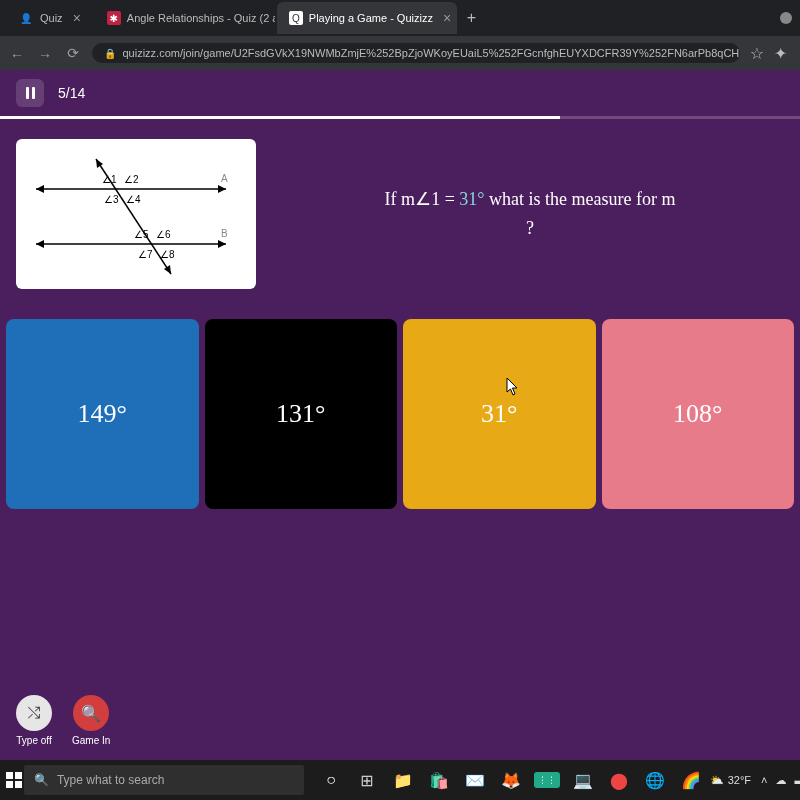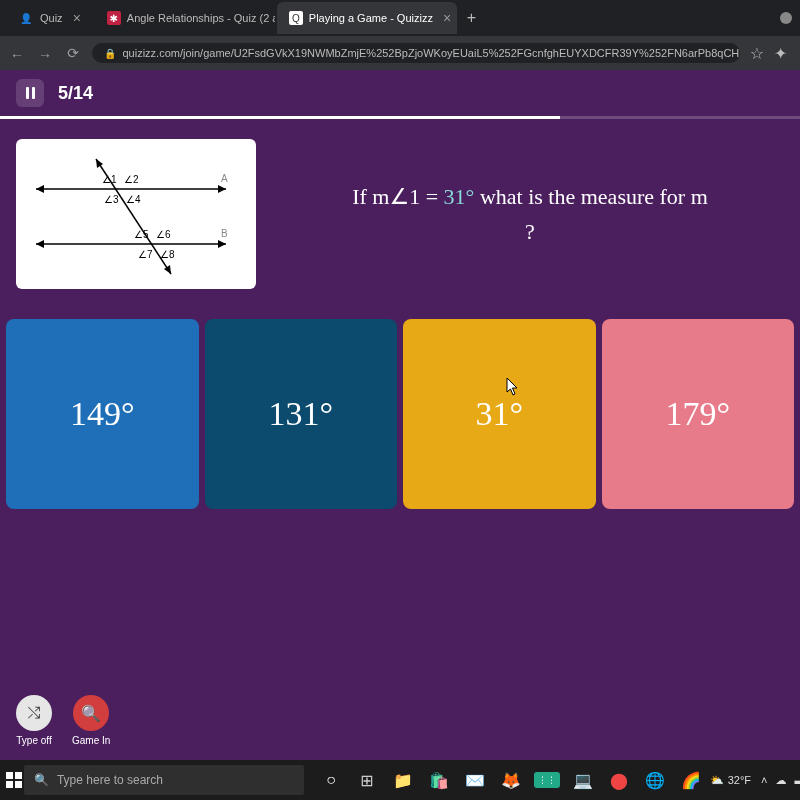--- a/index.html
+++ b/index.html
@@ -22,34 +22,34 @@
 .lock { color: #9aa0a6; font-size: 10px; }
 .star { color: #bbb; }
 .ext { width: 18px;}
 
 
 .quiz-area { flex: 1; background: #4b1e5e; display: flex; flex-direction: column; position: relative; }
 .quiz-top { height: 46px; display: flex; align-items: center; padding: 0 16px; gap: 14px; }
 .pause { width: 28px; height: 28px; background: rgba(255,255,255,.15); border-radius: 6px; display:flex;align-items:center;justify-content:center;}
 .pause .bars { display:flex; gap:3px;}
 .pause .bars div{ width:3px;height:12px;background:#fff;border-radius:1px;}
-.progress { color: #fff; font-size: 18px; font-weight: 700; }
+.progress { color: #fff; font-size: 14px; font-weight: 400; }
 .timer-bar { height: 3px; background: rgba(255,255,255,.2); }
 .timer-bar .fill { height:100%; width:70%; background:#fff;}
 
 .question-row { display: flex; align-items: center; padding: 20px 16px 30px; gap: 20px; }
 .diagram { width: 240px; height: 150px; background: #fff; border-radius: 6px; padding: 10px; position: relative; }
 .diagram svg { width: 100%; height: 100%; }
-.q-text { flex: 1; color: #fff; font-size: 22px; font-family: Georgia, serif; text-align:center; line-height:1.6;}
+.q-text { flex: 1; color: #fff; font-size: 18px; font-family: Georgia, serif; text-align:center; line-height:1.6;}
 .q-text .deg { color: #89d9d9; }
 
 .answers { display: flex; gap: 6px; padding: 0 6px; height: 190px; }
-.opt { flex: 1; border-radius: 8px; display: flex; align-items: center; justify-content: center; color: #fff; font-size: 34px; font-family: Georgia, serif; cursor: pointer; }
+.opt { flex: 1; border-radius: 8px; display: flex; align-items: center; justify-content: center; color: #fff; font-size: 26px; font-family: Georgia, serif; cursor: pointer; }
 .opt.blue { background: #1f6fb8; }
-.opt.teal { background: #0c4a6e; }
+.opt.teal { background: #000000; }
 .opt.gold { background: #e8a917; }
 .opt.pink { background: #e87b8a; }
 
 .quiz-bottom { margin-top: auto; padding: 20px 16px 14px; display: flex; gap: 20px; align-items:flex-end;}
 .bot-btn { display: flex; flex-direction: column; align-items: center; gap: 4px; color: #fff; font-size: 10px; }
 .bot-circle { width: 36px; height: 36px; border-radius: 50%; display: flex; align-items:center; justify-content:center; font-size:16px;}
 .bot-circle.white { background: #e6e6e6; color:#333;}
 .bot-circle.red { background: #d23d3d; color:#fff;}
 
 
@@ -153,21 +153,21 @@
       <div class="opt blue">
           <span>149°</span>
         </div>
       <div class="opt teal">
           <span>131°</span>
         </div>
       <div class="opt gold">
           <span>31°</span>
         </div>
       <div class="opt pink">
-          <span>179°</span>
+          <span>108°</span>
         </div>
     </div>
 
     <div class="quiz-bottom">
       <div class="bot-btn">
         <div class="bot-circle white">⤭</div>
         <span>Type off</span>
       </div>
       <div class="bot-btn">
         <div class="bot-circle red">🔍</div>
@@ -184,21 +184,21 @@
     <div class="tb-start">
       <svg viewBox="0 0 16 16">
           <rect x="0" y="0" width="7" height="7" fill="#fff"></rect>
           <rect x="9" y="0" width="7" height="7" fill="#fff"></rect>
           <rect x="0" y="9" width="7" height="7" fill="#fff"></rect>
           <rect x="9" y="9" width="7" height="7" fill="#fff"></rect>
         </svg>
     </div>
     <div class="search-box">
       <span>🔍</span>
-      <span>Type here to search</span>
+      <span>Type what to search</span>
     </div>
     <div class="tb-icons">
       <div class="tb-ic" style="color:#fff">○</div>
       <div class="tb-ic" style="color:#ccc">⊞</div>
       <div class="tb-ic">📁</div>
       <div class="tb-ic">🛍️</div>
       <div class="tb-ic">✉️</div>
       <div class="tb-ic">🦊</div>
       <div class="tb-ic">
           <span style="background:#2a8;padding:3px 4px;border-radius:3px;font-size:9px;color:#fff">⋮⋮</span>

